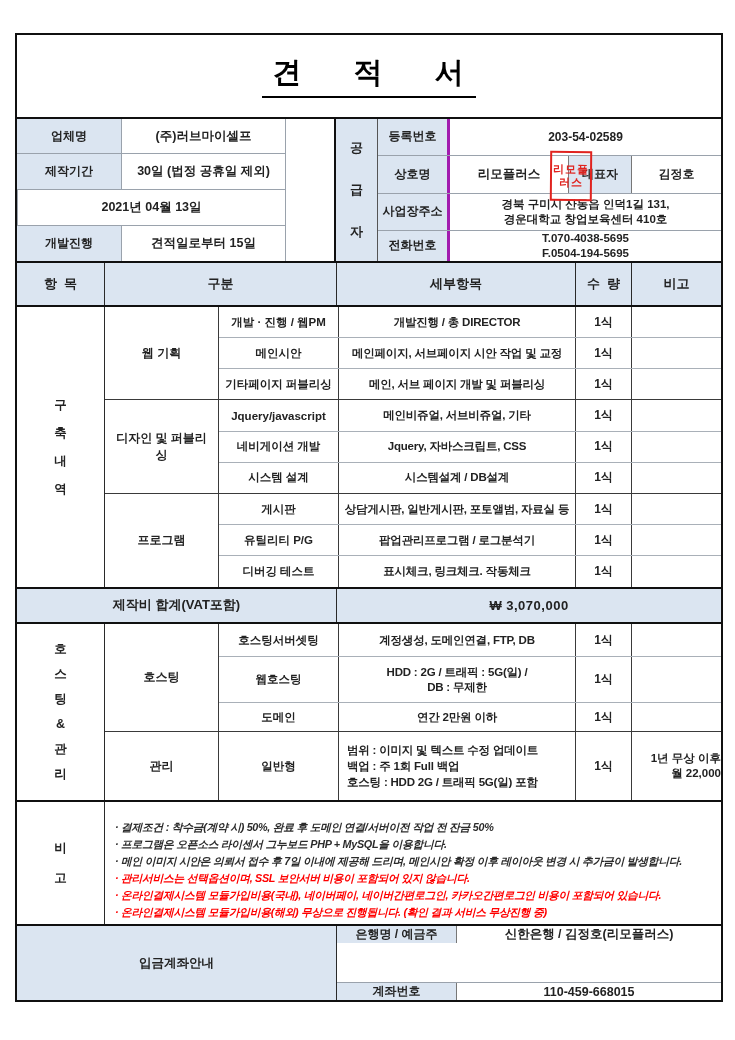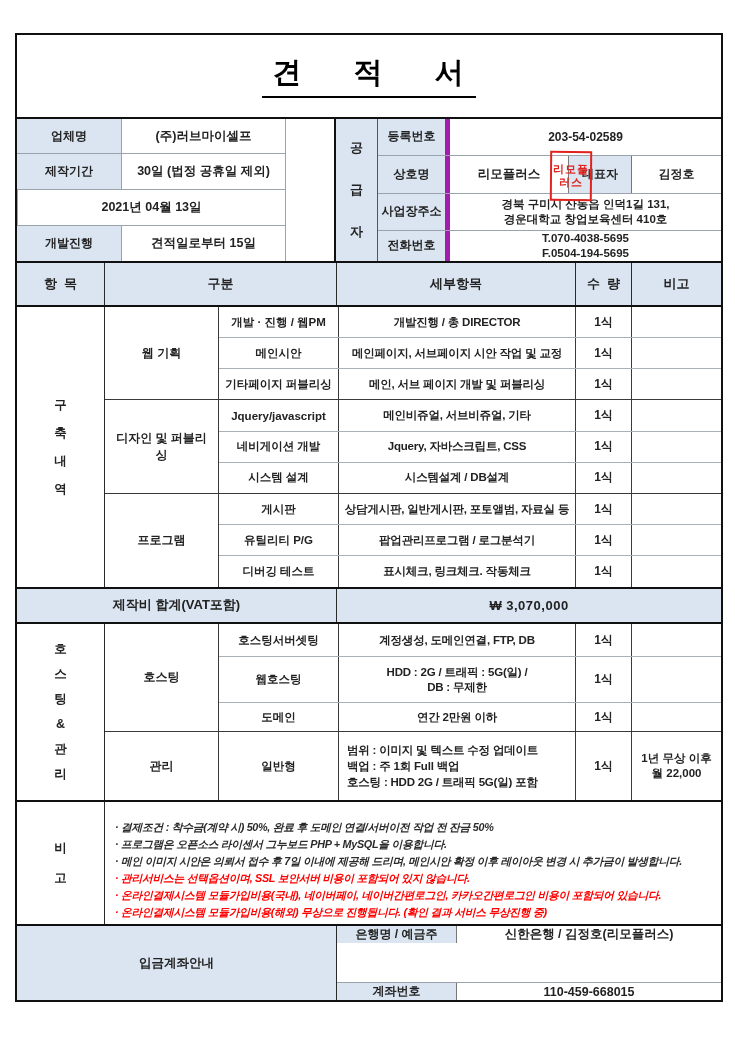--- a/index.html
+++ b/index.html
@@ -34,21 +34,21 @@
   .client .rowf{flex:1;}
   .client .rowf + .rowf{border-top:1px solid #9aa2ac;}
   .client .lab{width:104px;}
   .client .val{flex:1;border-left:1px solid #9aa2ac;font-size:12.5px;}
   .gap-col{width:48px;border-left:1px solid #9aa2ac;}
   .vert-col{width:44px;border-left:2px solid #101010;border-right:1px solid #555;}
   .vstack{word-break:break-all;text-align:center;font-weight:700;}
   .v-sup{width:15px;font-size:13px;line-height:42px;}
   .supplier{flex:1;}
   .supplier .rowf + .rowf{border-top:1px solid #9aa2ac;}
-  .supplier .slab{width:72px;border-right:5px solid #a21caf;}
+  .supplier .slab{width:72px;border-right:3px solid #a21caf;}
   .sup-r1{height:36px;}
   .sup-r2{height:38px;}
   .sup-r3{height:37px;}
   .sup-r4{flex:1;}
   .name-val{width:118px;position:relative;font-size:12.5px;}
   .ceo-lab{width:64px;border-left:1px solid #777;border-right:1px solid #777;}
   .twoline{display:flex;flex-direction:column;align-items:center;justify-content:center;line-height:15px;font-size:11.5px;}
   .stamp{
     position:absolute;right:-24px;top:-5px;width:38px;height:46px;z-index:3;
     border:2px solid #e0231f;display:flex;flex-direction:column;align-items:center;justify-content:center;
@@ -80,21 +80,21 @@
   .c-sub{width:119px;font-size:11.5px;white-space:nowrap;overflow:hidden;}
   .c-det{flex:1;border-left:1px solid #3a3a3a;font-size:11.5px;letter-spacing:-0.2px;white-space:nowrap;overflow:hidden;}
   .c-qty{width:56px;border-left:1px solid #3a3a3a;}
   .c-note{width:90px;border-left:1px solid #3a3a3a;font-size:11.5px;}
   .hg1{height:107px;flex:none;}
   .hr1{height:32px;flex:none;}
   .hr2{height:45px;flex:none;}
   .hr3{flex:1;}
   .det-lines{display:flex;flex-direction:column;justify-content:center;line-height:15px;}
   .det-left{align-items:flex-start;text-align:left;padding-left:8px;line-height:16px;}
-  .note-lines{display:flex;flex-direction:column;align-items:center;justify-content:center;line-height:15px;}
+  .note-lines{display:flex;flex-direction:column;align-items:flex-end;justify-content:center;line-height:15px;}
 
   
   .total-sec{height:35px;border-top:2px solid #101010;display:flex;font-size:13px;font-weight:700;}
   .total-l{width:319px;}
   .total-r{flex:1;border-left:1px solid #2a2a2a;letter-spacing:0.5px;}
 
   
   .notes-sec{height:122px;border-top:2px solid #101010;display:flex;}
   .notes-content{flex:1;border-left:1px solid #2a2a2a;display:flex;flex-direction:column;justify-content:flex-start;padding:16px 6px 4px 10px;box-sizing:border-box;font-style:italic;}
   .note-line{line-height:18px;font-size:10.8px;letter-spacing:-0.3px;white-space:nowrap;overflow:hidden;text-align:left;color:#2b2b2b;}

